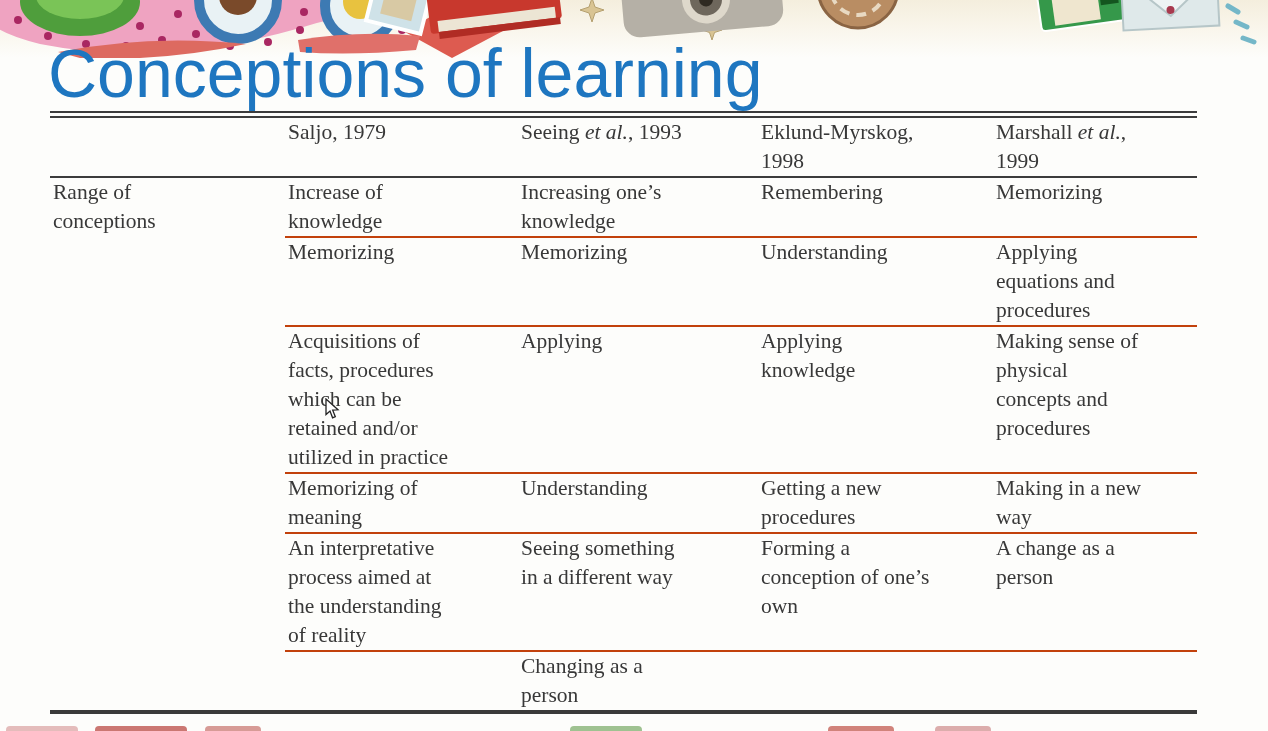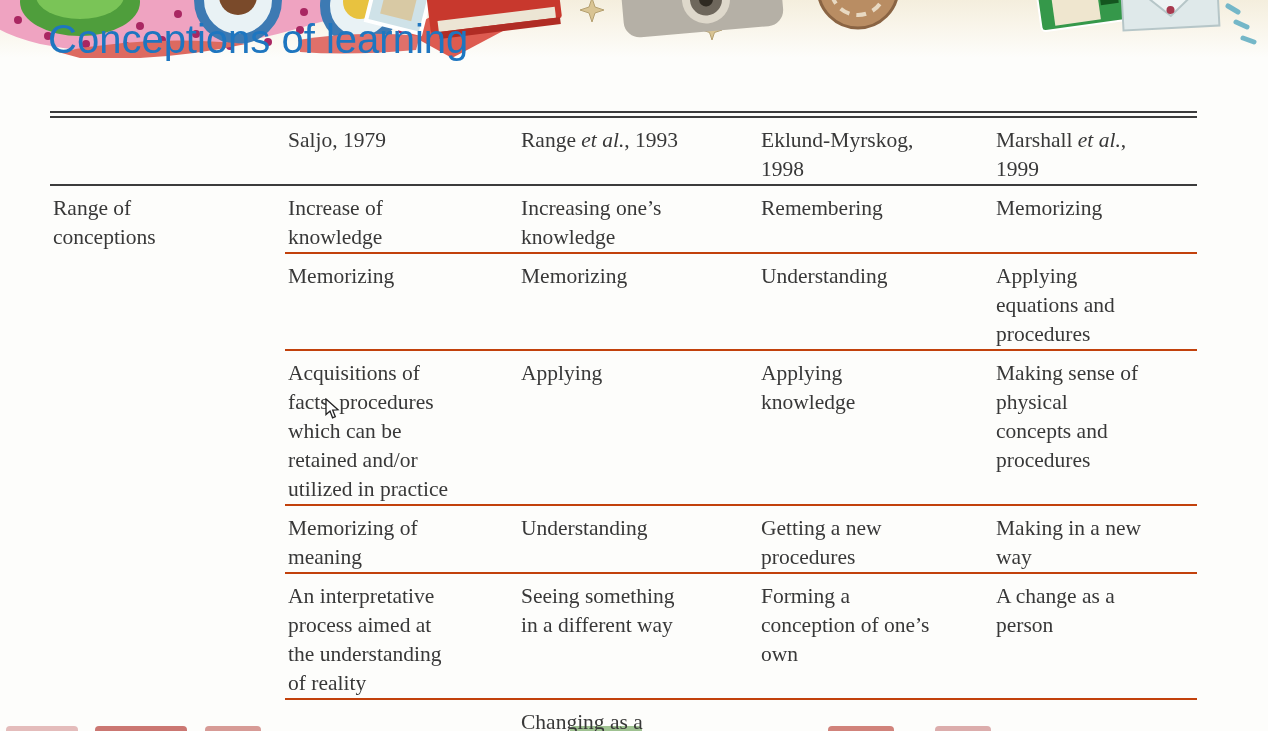--- a/index.html
+++ b/index.html
@@ -10,35 +10,35 @@
   }
   
   .decor-strip{
     position:absolute;left:0;top:0;width:1268px;height:58px;overflow:hidden;
     background:linear-gradient(180deg,#f4eedd 0%,#f9f5ea 45%,rgba(255,255,255,0) 100%);
     z-index:1;
   }
   .decor-svg{position:absolute;left:0;top:0;}
   
   .slide-title{
-    position:absolute;left:48px;top:16px;z-index:2;
+    position:absolute;left:48px;top:34px;z-index:2;
     font-family:"Liberation Sans", sans-serif;
-    font-size:40px;line-height:1.15;font-weight:400;
+    font-size:68px;line-height:1.15;font-weight:400;
     color:#1e76c0;letter-spacing:0px;white-space:nowrap;
   }
   
   .table-area{position:absolute;left:50px;top:111px;width:1147px;z-index:2;}
   .double-rule{height:3px;border-top:2px solid #3c3c3c;border-bottom:2px solid #3c3c3c;width:1147px;}
   table.concept-table{
     border-collapse:collapse;table-layout:fixed;width:1147px;
     color:#383838;font-size:21.5px;line-height:29px;
   }
   .concept-table th,.concept-table td{
     text-align:left;vertical-align:top;white-space:pre-line;
-    padding:8px 8px 0 3px;font-weight:normal;
+    padding:0 8px 0 3px;font-weight:normal;
   }
   .concept-table thead th{border-bottom:2px solid #3c3c3c;height:58px;}
   .concept-table td.rb{border-bottom:2px solid #c2410c;}
   .concept-table i{}
   .r1{height:59px}.r2{height:87px}.r3{height:146px}.r4{height:60px}.r5{height:118px}.r6{height:52px}
   .bottom-rule{border-top:4px solid #3a3a3a;width:1147px;}
   
   .mouse-cursor{position:absolute;left:325px;top:398px;z-index:5;}
   
   .bottom-decor{position:absolute;left:0;bottom:0;width:1268px;height:7px;overflow:hidden;z-index:1;}
@@ -145,21 +145,21 @@
       <col style="width:235px">
         <col style="width:233px">
         <col style="width:240px">
         <col style="width:235px">
         <col style="width:204px">
     </colgroup>
     <thead>
       <tr>
         <th></th>
         <th><span>Saljo, 1979</span><i></i><span></span></th>
-        <th><span>Range </span><i>et al.</i><span>, 1993</span></th>
+        <th><span>Seeing </span><i>et al.</i><span>, 1993</span></th>
         <th><span>Eklund-Myrskog,
 1998</span><i></i><span></span></th>
         <th><span>Marshall </span><i>et al.</i><span>,
 1999</span></th>
       </tr>
     </thead>
     <tbody>
       <tr class="r1">
         <td rowspan="6">Range of
 conceptions</td>

